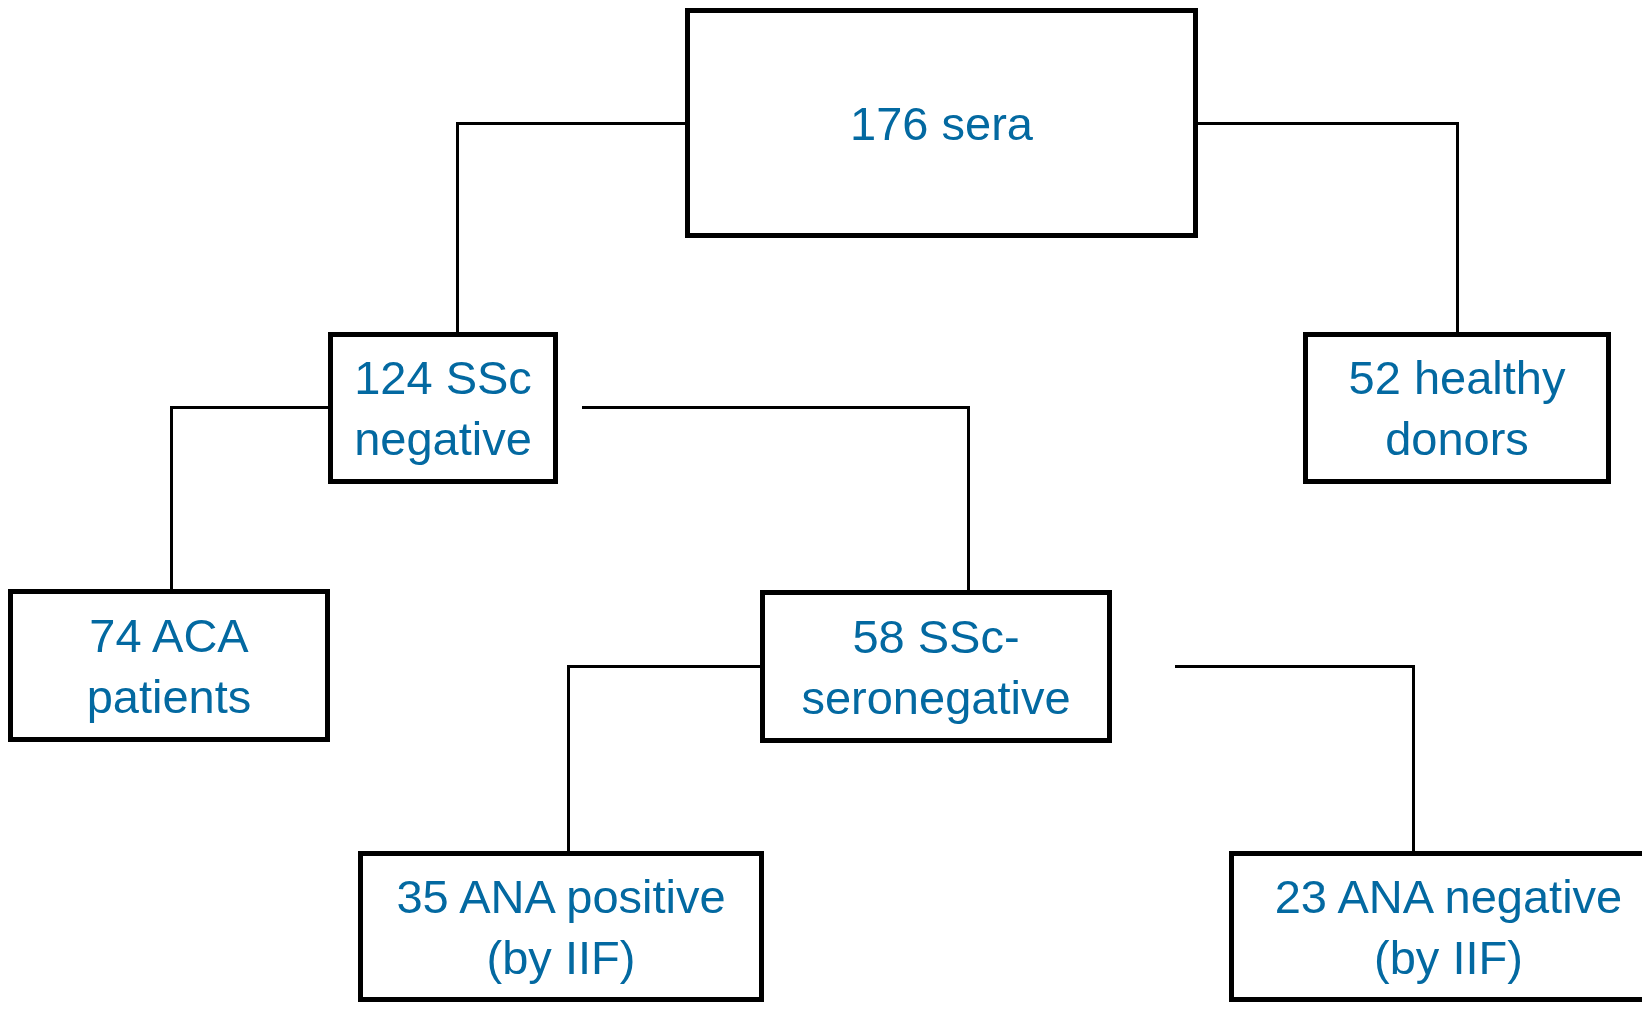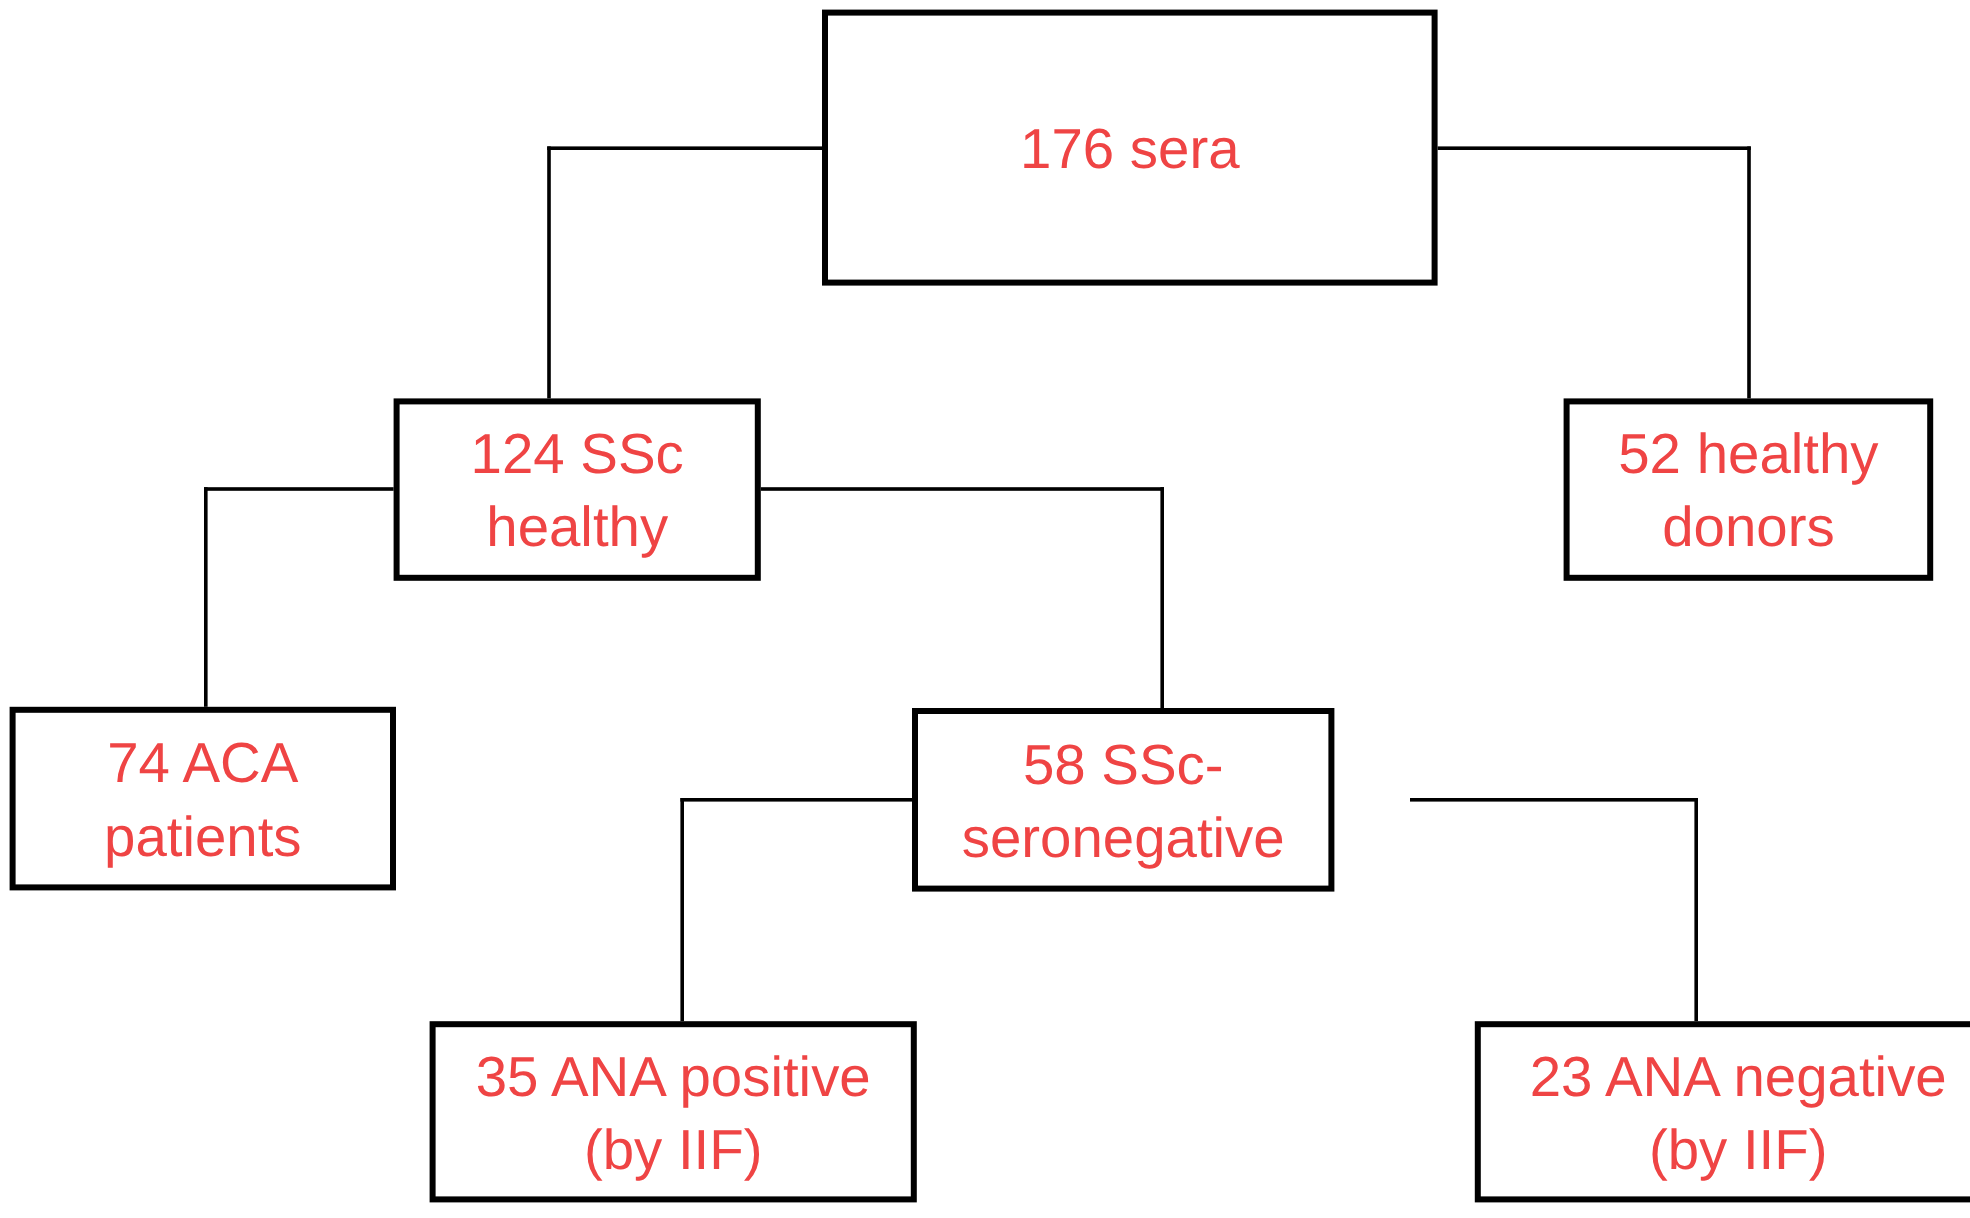--- a/index.html
+++ b/index.html
@@ -21,21 +21,21 @@
     box-sizing: border-box;
     border: 5px solid #000000;
     background: #ffffff;
     display: flex;
     flex-direction: column;
     align-items: center;
     justify-content: center;
     text-align: center;
     font-size: 47px;
     line-height: 61px;
-    color: #ef4444;
+    color: #0369a1;
   }
   .node span {
     display: block;
     white-space: nowrap;
   }
   .line {
     position: absolute;
     background: #000000;
   }
   .h { height: 3px; }
@@ -61,23 +61,23 @@
   <div class="line h" style="left:567px; top:665px; width:196px;"></div>
   <div class="line v" style="left:567px; top:665px; height:189px;"></div>
 
   <div class="line h" style="left:1175px; top:665px; width:240px;"></div>
   <div class="line v" style="left:1412px; top:665px; height:189px;"></div>
 
   <div class="node" style="left:685px; top:8px; width:513px; height:230px;">
     <span>176 sera</span>
   </div>
 
-  <div class="node" style="left:328px; top:332px; width:306px; height:152px;">
+  <div class="node" style="left:328px; top:332px; width:230px; height:152px;">
     <span>124 SSc</span>
-    <span>healthy</span>
+    <span>negative</span>
   </div>
 
   <div class="node" style="left:1303px; top:332px; width:308px; height:152px;">
     <span>52 healthy</span>
     <span>donors</span>
   </div>
 
   <div class="node" style="left:8px; top:589px; width:322px; height:153px;">
     <span>74 ACA</span>
     <span>patients</span>

